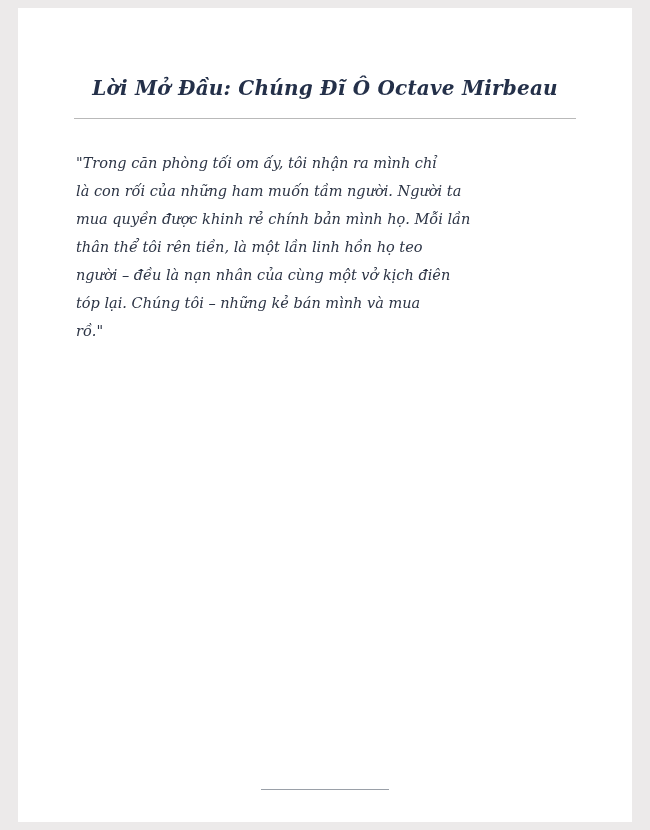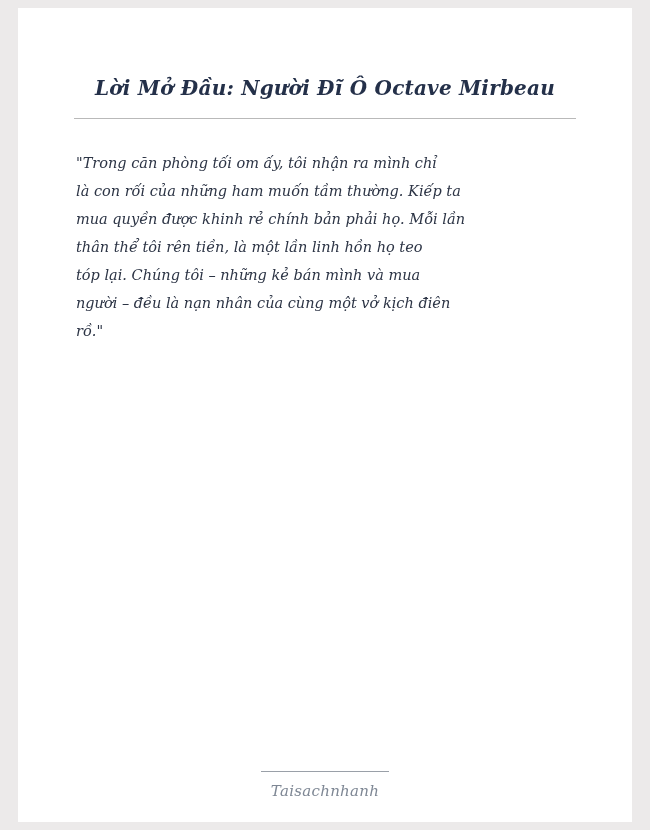--- a/index.html
+++ b/index.html
@@ -72,32 +72,31 @@
     font-size: 15px;
     color: #7e8794;
     letter-spacing: 0.3px;
   }
 </style>
 </head>
 <body>
 
 <div class="page">
 
-  <h1 class="doc-title">Lời Mở Đầu: Người Đĩ Ô Octave Mirbeau</h1>
+  <h1 class="doc-title">Lời Mở Đầu: Chúng Đĩ Ô Octave Mirbeau</h1>
 
   <div class="title-rule"></div>
 
   <div class="body-block">
     <div class="body-line">"Trong căn phòng tối om ấy, tôi nhận ra mình chỉ</div>
-    <div class="body-line">là con rối của những ham muốn tầm thường. Kiếp ta</div>
-    <div class="body-line">mua quyền được khinh rẻ chính bản phải họ. Mỗi lần</div>
+    <div class="body-line">là con rối của những ham muốn tầm người. Người ta</div>
+    <div class="body-line">mua quyền được khinh rẻ chính bản mình họ. Mỗi lần</div>
     <div class="body-line">thân thể tôi rên tiền, là một lần linh hồn họ teo</div>
+    <div class="body-line">người – đều là nạn nhân của cùng một vở kịch điên</div>
     <div class="body-line">tóp lại. Chúng tôi – những kẻ bán mình và mua</div>
-    <div class="body-line">người – đều là nạn nhân của cùng một vở kịch điên</div>
     <div class="body-line">rồ."</div>
   </div>
 
   <div class="footer">
     <div class="footer-rule"></div>
-    <div class="footer-text">Taisachnhanh</div>
   </div>
 
 </div>
 
 </body></html>

